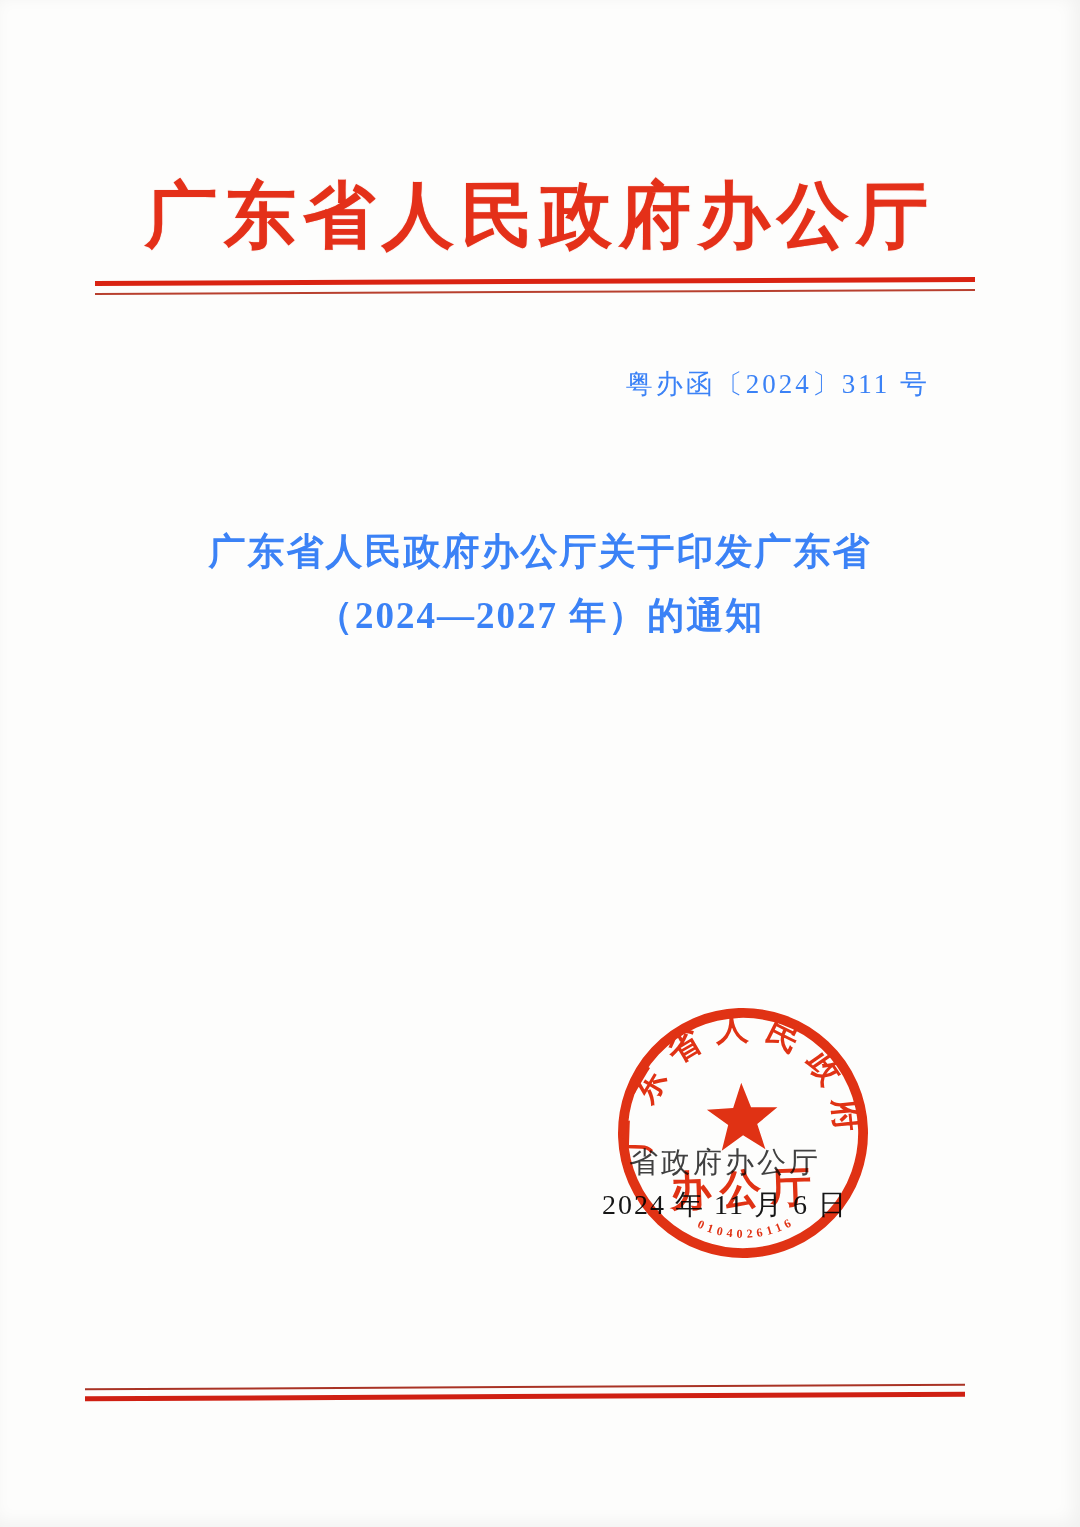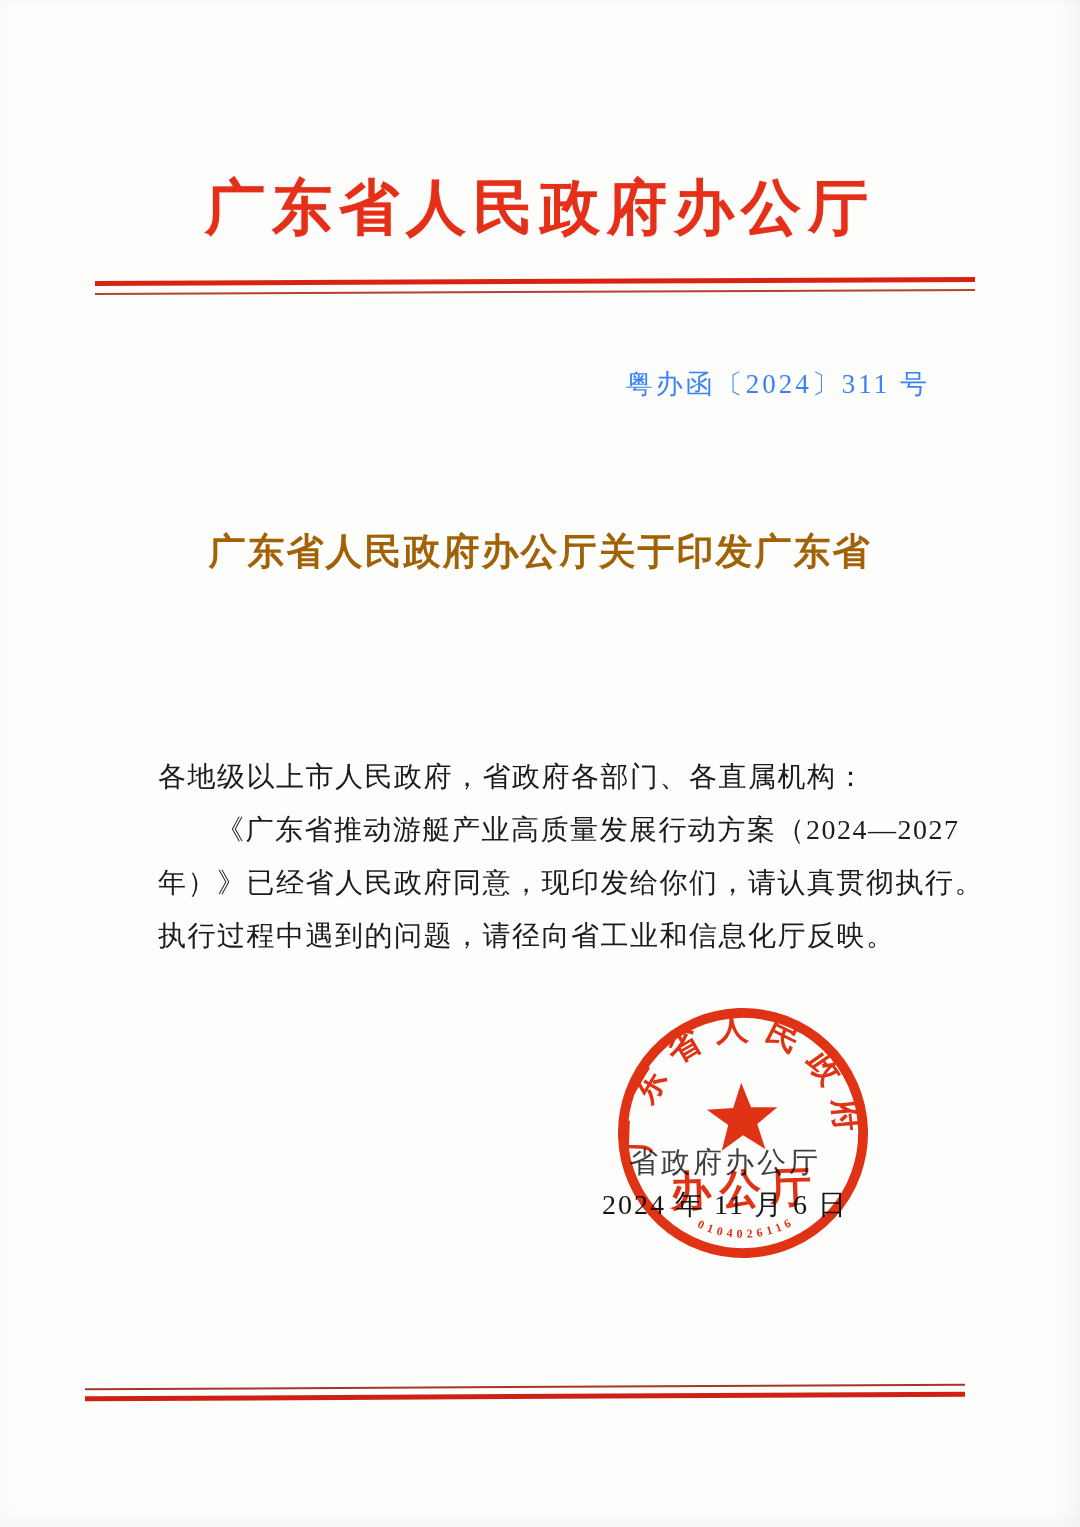--- a/index.html
+++ b/index.html
@@ -13,21 +13,21 @@
     overflow: hidden;
     font-family: "Liberation Serif", "DejaVu Serif", serif;
     box-shadow: inset -6px -4px 18px rgba(0,0,0,0.05);
   }
 
   
   .letterhead {
     position: absolute;
     top: 168px; left: 0; width: 100%;
     text-align: center;
-    font-size: 60px;
+    font-size: 72px;
     font-weight: bold;
     letter-spacing: 7px;
     color: #e43019;
     text-shadow: 0 0 1px rgba(228,48,25,0.55);
     white-space: nowrap;
   }
 
   
   .rule { position: absolute; left: 95px; width: 880px; }
   .rule-top-thick  { top: 279px; height: 5px; background: #d92312; transform: rotate(-0.25deg); }
@@ -43,21 +43,21 @@
     letter-spacing: 3px;
     color: #3b82f6;
     white-space: nowrap;
   }
 
   
   .doc-title {
     position: absolute;
     top: 520px; left: 0; width: 100%;
     text-align: center;
-    color: #a16207;
+    color: #3b82f6;
     font-weight: bold;
   }
   .doc-title .t-line {
     font-size: 37px;
     line-height: 64px;
     letter-spacing: 2px;
     white-space: nowrap;
   }
 
   
@@ -111,28 +111,23 @@
 
   <div class="letterhead">广东省人民政府办公厅</div>
 
   <div class="rule rule-top-thick"></div>
   <div class="rule rule-top-thin"></div>
 
   <div class="doc-number">粤办函〔2024〕311 号</div>
 
   <div class="doc-title">
     <div class="t-line">广东省人民政府办公厅关于印发广东省</div>
+    <div class="t-line">（2024—2027 年）的通知</div>
   </div>
 
-  <div class="body-block">
-    <div class="b-line">各地级以上市人民政府，省政府各部门、各直属机构：</div>
-    <div class="b-line b-indent">《广东省推动游艇产业高质量发展行动方案（2024—2027</div>
-    <div class="b-line">年）》已经省人民政府同意，现印发给你们，请认真贯彻执行。</div>
-    <div class="b-line">执行过程中遇到的问题，请径向省工业和信息化厅反映。</div>
-  </div>
 
   <div class="issuer">省政府办公厅</div>
   <div class="issue-date">2024 年 11 月 6 日</div>
 
   <svg class="seal" viewBox="0 0 240 240" aria-hidden="true">
     <defs>
       <path id="sealTopArc" d="M 39.2 149.4 A 86 86 0 1 1 200.8 149.4" fill="none"></path>
       <path id="sealBottomArc" d="M 64.9 198.6 A 96 96 0 0 0 175.1 198.6" fill="none"></path>
     </defs>
     <circle cx="120" cy="120" r="110" fill="none" stroke="#e23214" stroke-width="9"></circle>

